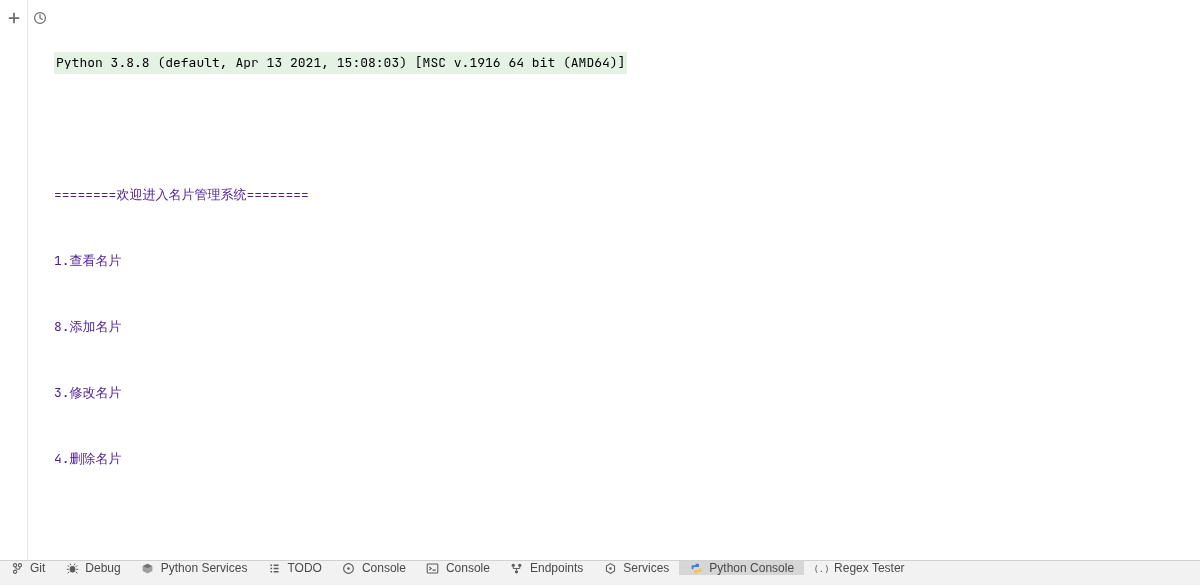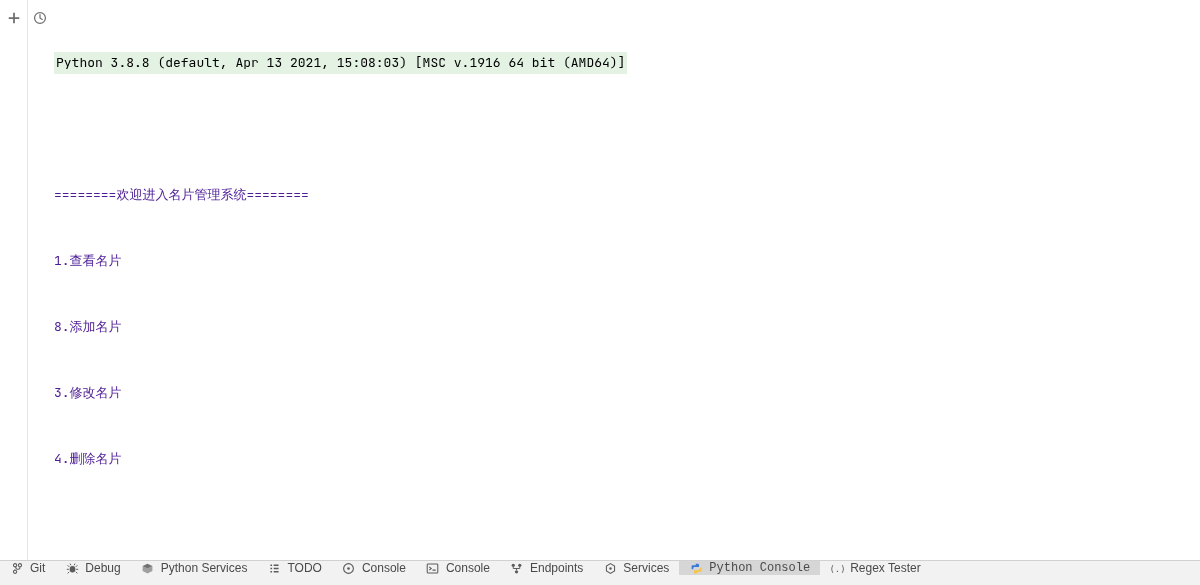--- a/index.html
+++ b/index.html
@@ -9,21 +9,21 @@
   .gutter { width: 28px; display: flex; flex-direction: column; align-items: center; padding-top: 10px; gap: 8px; border-right: 1px solid #e6e6e6; }
   .gutter-btn { width: 16px; height: 16px; display: flex; align-items: center; justify-content: center; color: #6e6e6e; cursor: pointer; }
   .icon-col { width: 24px; display: flex; flex-direction: column; align-items: center; padding-top: 11px; }
   .status-icon { width: 14px; height: 14px; color: #6e6e6e; }
   .console { flex: 1; font-family: "JetBrains Mono","Consolas","Courier New",monospace; font-size: 13px; line-height: 22px; padding: 8px 4px 0 2px; color: #000; white-space: pre; overflow: auto; }
   .ver-line { background: #e4f2e4; display: inline-block; padding: 0 2px; }
   .pink { color: #4c1d95; }
   .blank { height: 22px; }
   .footer { height: 25px; border-top: 1px solid #d1d1d1; background: #f2f2f2; display: flex; align-items: flex-start; font-size: 12px; color: #4a4a4a; }
   .footer-item { display: flex; align-items: center; padding: 0 10px; gap: 6px; cursor: pointer; border-right: 0; }
-  .footer-item.active { background: #d6d6d6; font-family: Liberation Mono, monospace; }
+  .footer-item.active { background: #d6d6d6; }
   .footer-item .fi-icon { width: 14px; height: 14px; display: flex; align-items: center; justify-content: center; color: #5b5b5b; }
   .footer-item .fi-icon svg { display: block; }
   .footer-spacer { flex: 1; }
   .blue-ico { color: #3b7ad9; }
   .green-ico { color: #3fa24a; }
 </style>
 </head>
 <body>
 <div class="root">
 

